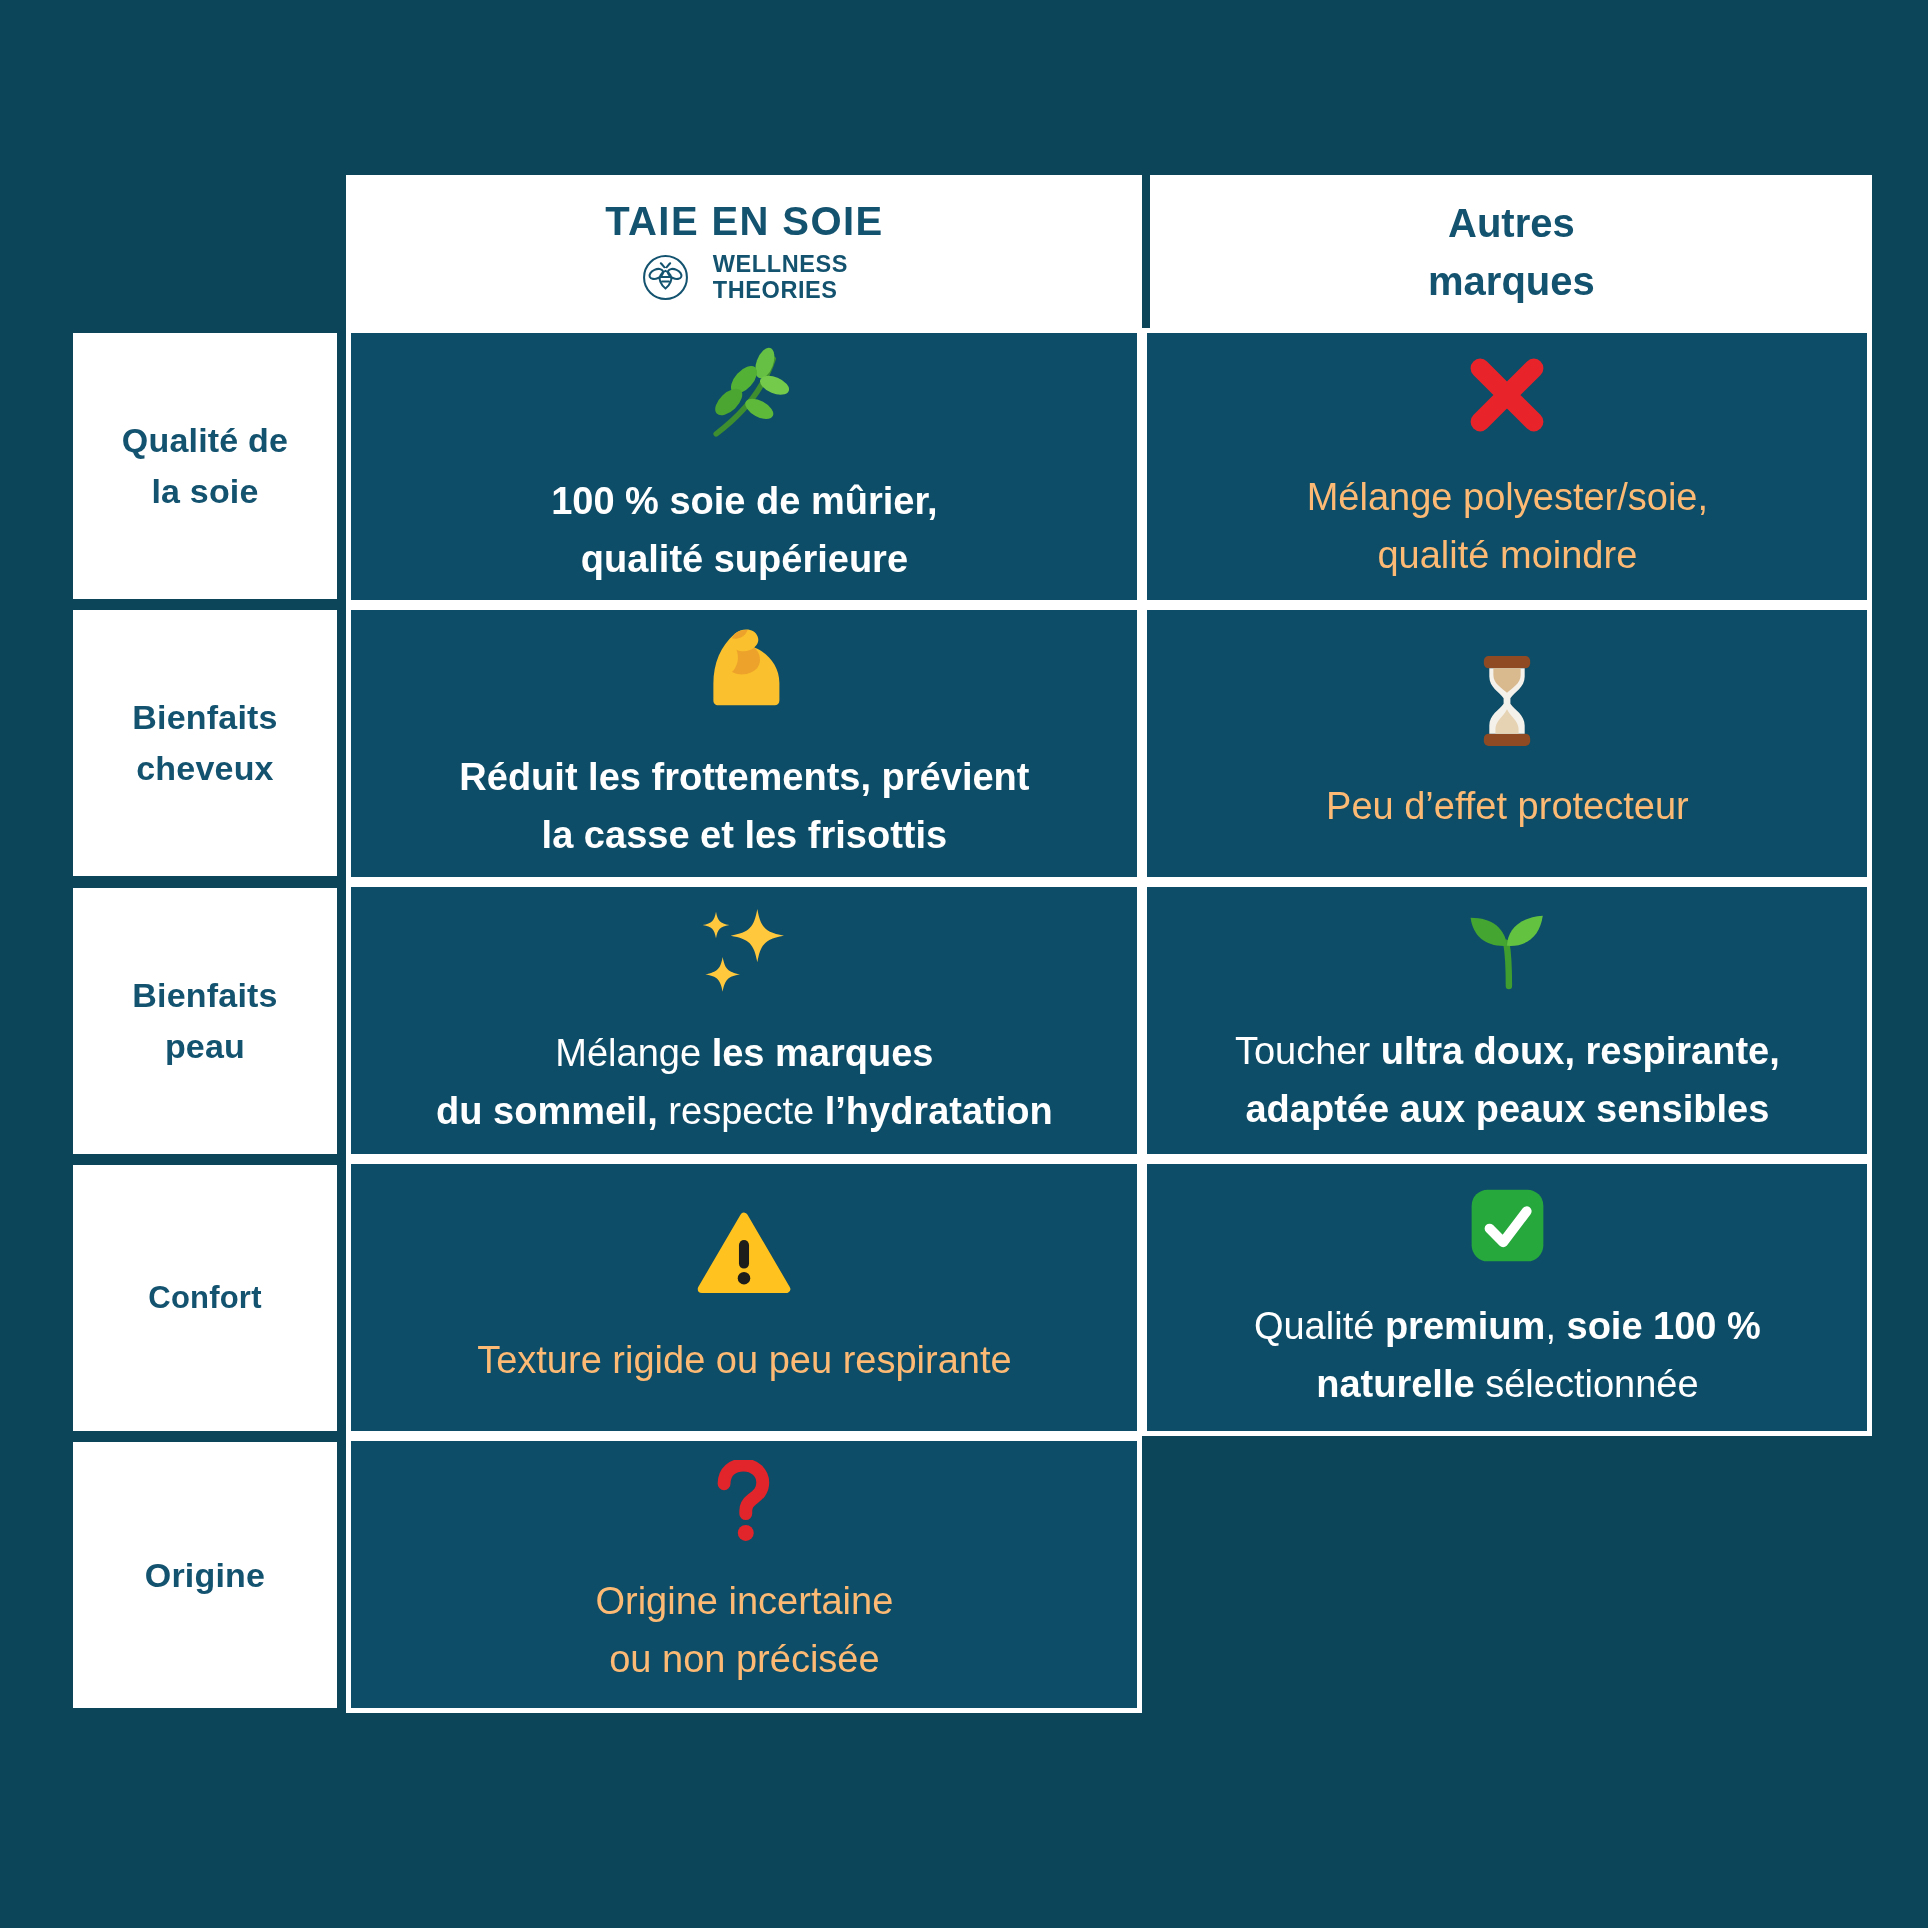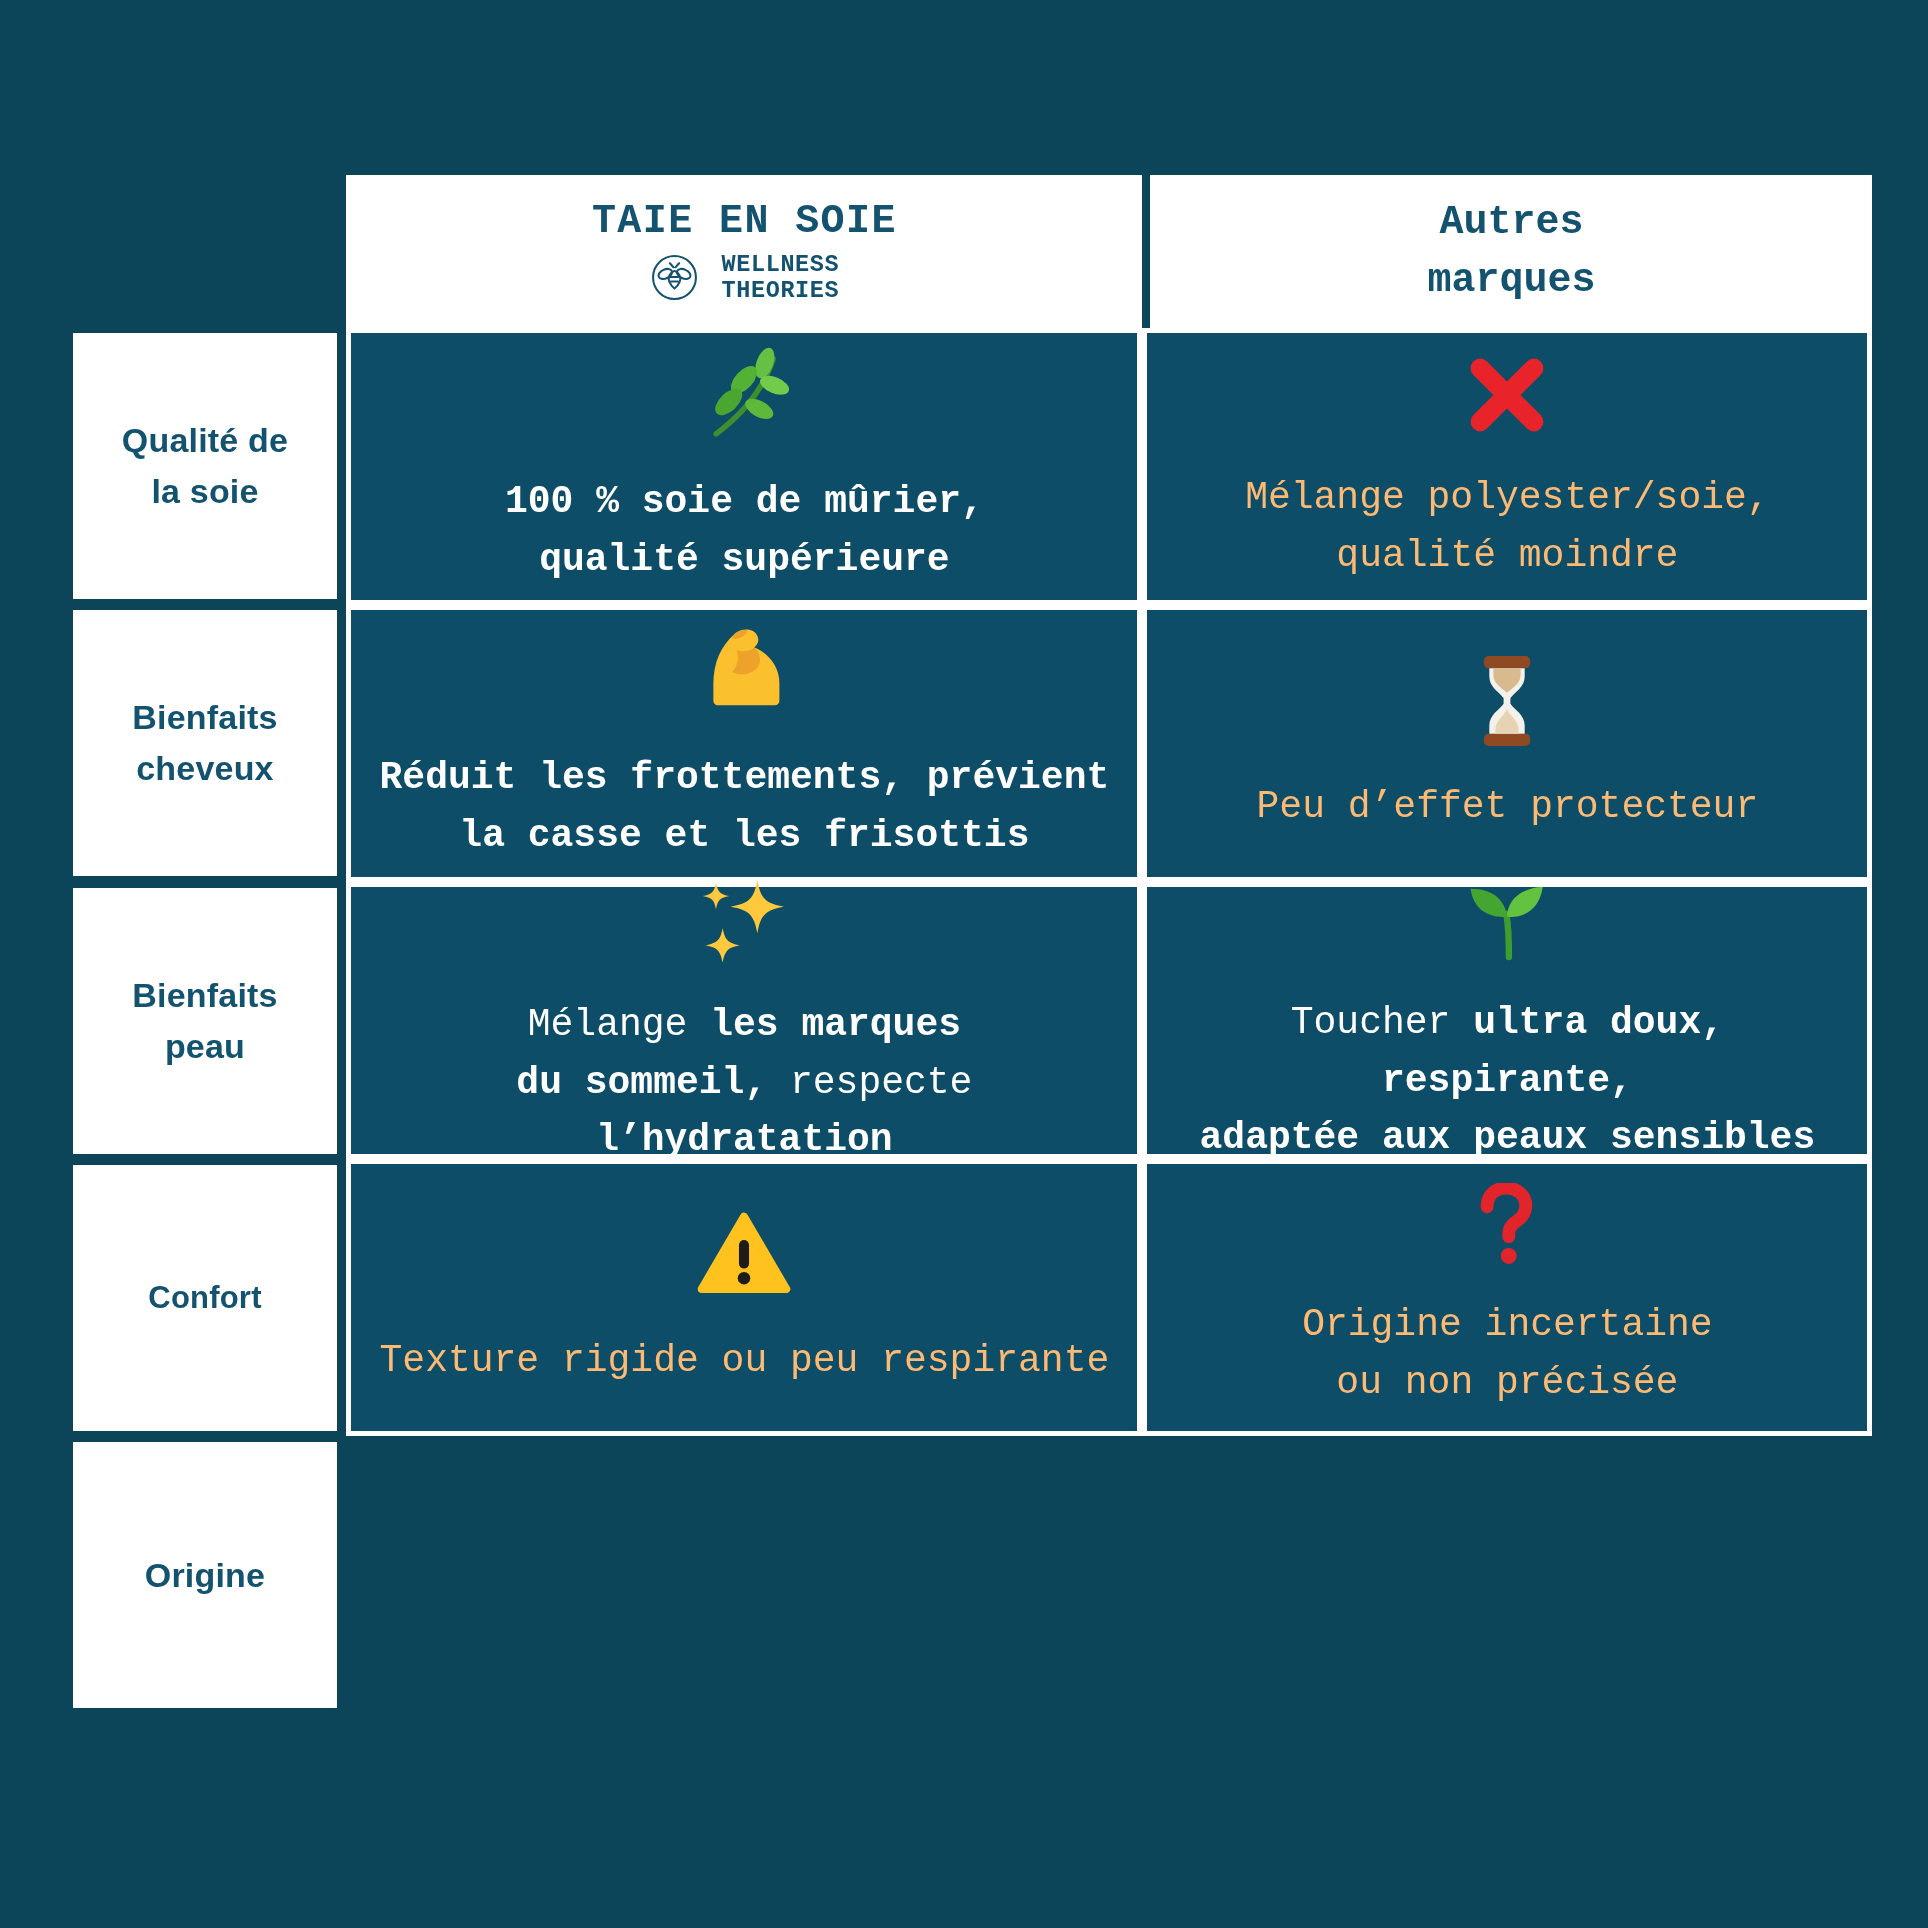--- a/index.html
+++ b/index.html
@@ -30,21 +30,20 @@
     font-size:34px;font-weight:700;color:#14536F;
     line-height:1.5;white-space:pre-line;letter-spacing:0.2px;
   }
   .label-text.small{font-size:31px;}
   
   .content-grid{
     flex:none;
     display:grid;
     grid-template-columns:796px 730px;
     grid-template-rows:153px repeat(5,277px);
-    font-family:Liberation Mono, monospace;
   }
   .hcell{
     background:#ffffff;
     display:flex;flex-direction:column;align-items:center;justify-content:center;
     box-sizing:border-box;
   }
   .hcell.c2{border-left:8.5px solid #0C4459;}
   .title{
     font-size:40px;font-weight:700;color:#14536F;letter-spacing:1.4px;
   }
@@ -205,20 +204,30 @@
             <path d="M36 8 L67 61 H5 Z" fill="#ffc21f" stroke="#ffc21f" stroke-width="6" stroke-linejoin="round"></path>
             <rect x="32.3" y="25" width="7.4" height="21" rx="3.7" fill="#1d1d1b"></rect>
             <circle cx="36" cy="53" r="4.6" fill="#1d1d1b"></circle>
           </svg>
         </span>
       <p class="cell-text right-text">Texture rigide ou peu respirante</p>
     </div>
 
     <div class="ccell">
       <span class="icon">
+          <svg width="89" height="89" viewBox="0 0 72 72">
+            <rect x="7" y="7" width="58" height="58" rx="13" fill="#27a83d"></rect>
+            <path d="M21.5 38.5 L32.5 49.5 L51.5 24.5" stroke="#ffffff" stroke-width="8" fill="none" stroke-linecap="round" stroke-linejoin="round"></path>
+          </svg>
+        </span>
+      <p class="cell-text"><span class="seg">Qualité </span><span class="seg b">premium</span><span class="seg">, </span><span class="seg b">soie 100 %
+naturelle</span><span class="seg"> sélectionnée</span></p>
+    </div>
+    <div class="ccell">
+      <span class="icon">
           <svg width="68" height="85" viewBox="0 0 58 72">
             <path d="M12 20 C12 9.5 19.5 4 28.5 4 C38 4 45 10.5 45 19 C45 26.5 40.5 29.8 36.3 33 C32.8 35.7 30.5 38 30.5 43 v2.5" fill="none" stroke="#e2242b" stroke-width="11" stroke-linecap="round"></path>
             <circle cx="30.5" cy="62" r="6.8" fill="#e2242b"></circle>
           </svg>
         </span>
       <p class="cell-text right-text">Origine incertaine
 ou non précisée</p>
     </div>
 
   </div>

